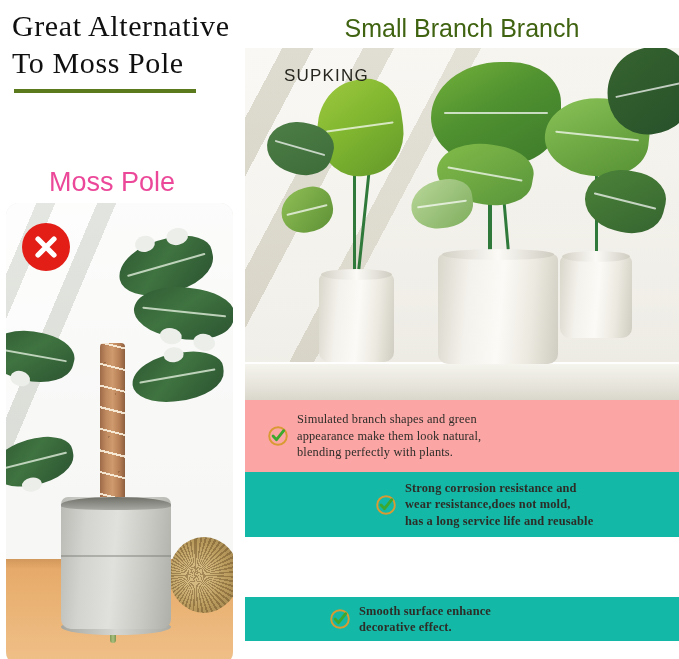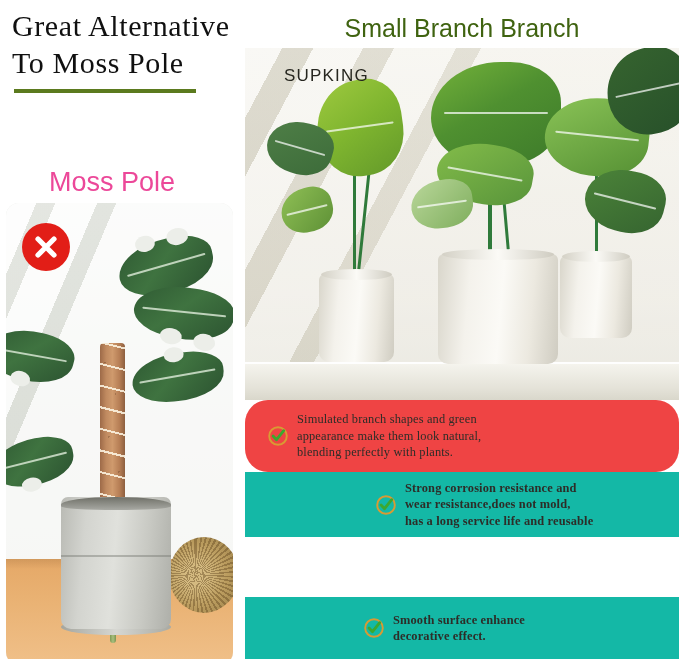--- a/index.html
+++ b/index.html
@@ -175,35 +175,35 @@
     font-family:"Liberation Sans", sans-serif;
     font-size:17px; letter-spacing:1.2px; color:#26261f; font-weight:400;margin-left:24px;
   }
 
   
   #features { position:absolute; left:0; top:400px; width:434px; height:259px; }
   .fband {
     position:absolute; left:0; width:434px;
     display:flex; align-items:center;
   }
-  .fband.cream { background:#ef4444;border-radius:23px; }
+  .fband.cream { background:#fca5a5; }
   .fband.green { background:#14b8a6;font-weight:bold; }
   .fcheck {
     position:relative; flex:0 0 auto; width:22px; height:22px;
   }
   .fcheck svg { width:22px; height:22px; display:block; }
   .ftext {
     font-family:"Liberation Serif", serif;
     font-size:12.4px; line-height:16.4px; color:#2d2d28;
     white-space:pre-line; margin-left:8px; letter-spacing:.15px;
   }
   #band-0 { top:0px;   height:72px; padding-left:22px; }
   #band-1 { top:72px;  height:65px; padding-left:130px; }
   #band-2 { top:137px; height:60px; padding-left:58px; }
-  #band-3 { top:197px; height:62px; padding-left:118px; }
+  #band-3 { top:197px; height:44px; padding-left:84px; }
 </style>
 </head>
 <body>
 
 <div id="page">
 
   <div id="left-column">
 
     <div id="main-title">Great Alternative
 To Moss Pole</div>

